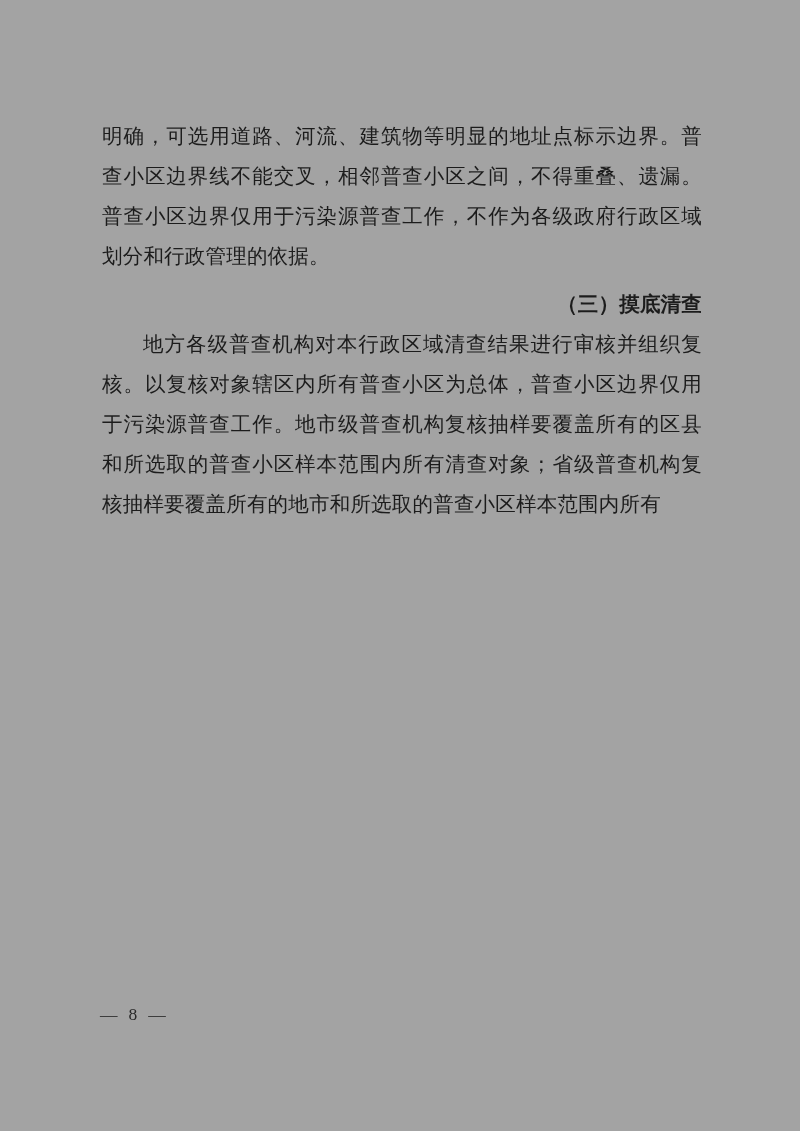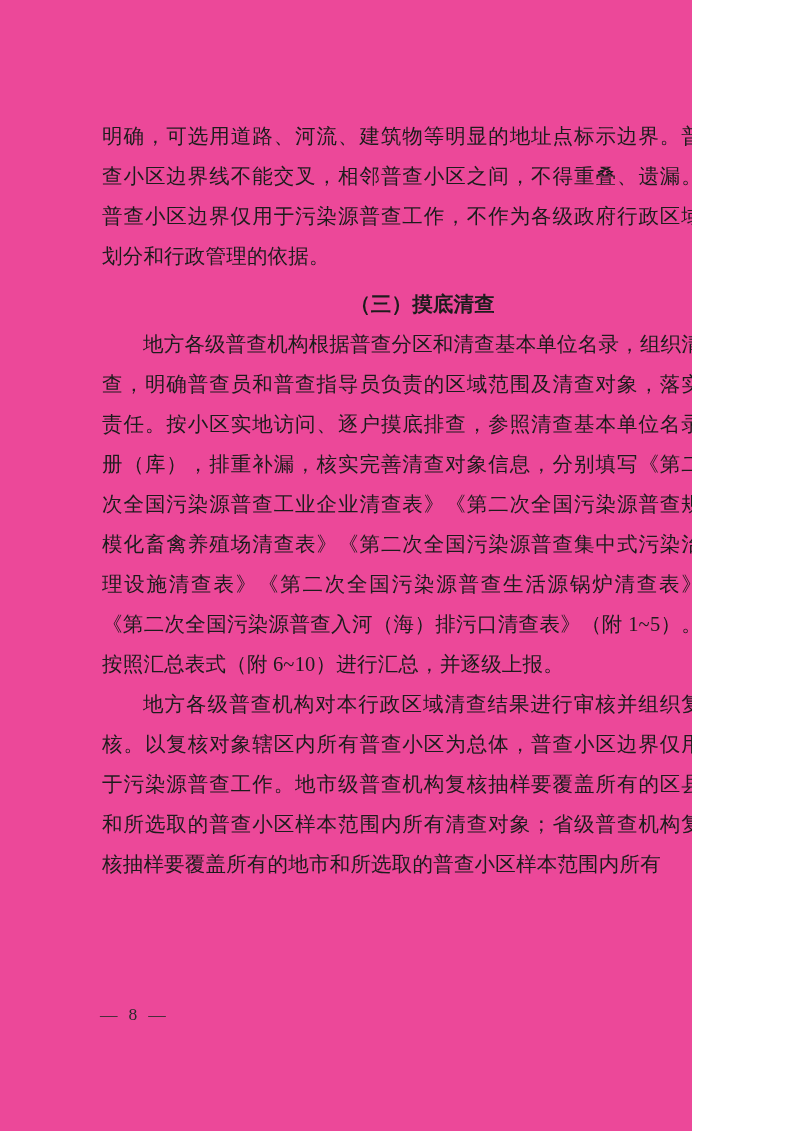--- a/index.html
+++ b/index.html
@@ -2,23 +2,23 @@
 <html><head>
 <meta charset="utf-8">
 <style>
   html, body {
     margin: 0;
     padding: 0;
     background: #ffffff;
   }
   .page {
     position: relative;
-    width: 692px;
+    width: 800px;
     height: 1131px;
-    background: #ec4899;
+    background: #a3a3a3;
     color: #1c1c1c;
     font-family: "Liberation Serif", serif;
     box-sizing: border-box;
     overflow: hidden;
   }
   .doc-body {
     position: absolute;
     left: 102px;
     top: 116px;
     width: 600px;
@@ -30,21 +30,21 @@
     text-align: justify;
     letter-spacing: 0.2px;
     word-break: break-all;
   }
   .para.indent {
     text-indent: 2em;
   }
   .para.heading {
     font-weight: bold;
     margin-top: 8px;
-    text-align: center;
+    text-align: right;
   }
   .footer {
     position: absolute;
     left: 100px;
     top: 1001px;
     display: flex;
     align-items: center;
     gap: 11px;
     font-size: 17.5px;
     line-height: 26px;
@@ -59,21 +59,20 @@
 
 <div class="page">
 
   <div class="doc-body">
 
     <p class="para">明确，可选用道路、河流、建筑物等明显的地址点标示边界。普查小区边界线不能交叉，相邻普查小区之间，不得重叠、遗漏。普查小区边界仅用于污染源普查工作，不作为各级政府行政区域划分和行政管理的依据。</p>
 
 
     <p class="para indent heading">（三）摸底清查</p>
 
-    <p class="para indent">地方各级普查机构根据普查分区和清查基本单位名录，组织清查，明确普查员和普查指导员负责的区域范围及清查对象，落实责任。按小区实地访问、逐户摸底排查，参照清查基本单位名录册（库），排重补漏，核实完善清查对象信息，分别填写《第二次全国污染源普查工业企业清查表》《第二次全国污染源普查规模化畜禽养殖场清查表》《第二次全国污染源普查集中式污染治理设施清查表》《第二次全国污染源普查生活源锅炉清查表》《第二次全国污染源普查入河（海）排污口清查表》（附 1~5）。按照汇总表式（附 6~10）进行汇总，并逐级上报。</p>
 
     <p class="para indent">地方各级普查机构对本行政区域清查结果进行审核并组织复核。以复核对象辖区内所有普查小区为总体，普查小区边界仅用于污染源普查工作。地市级普查机构复核抽样要覆盖所有的区县和所选取的普查小区样本范围内所有清查对象；省级普查机构复核抽样要覆盖所有的地市和所选取的普查小区样本范围内所有</p>
 
   </div>
 
   <div class="footer">
     <span class="dash">—</span>
     <span class="num">8</span>
     <span class="dash">—</span>
   </div>

